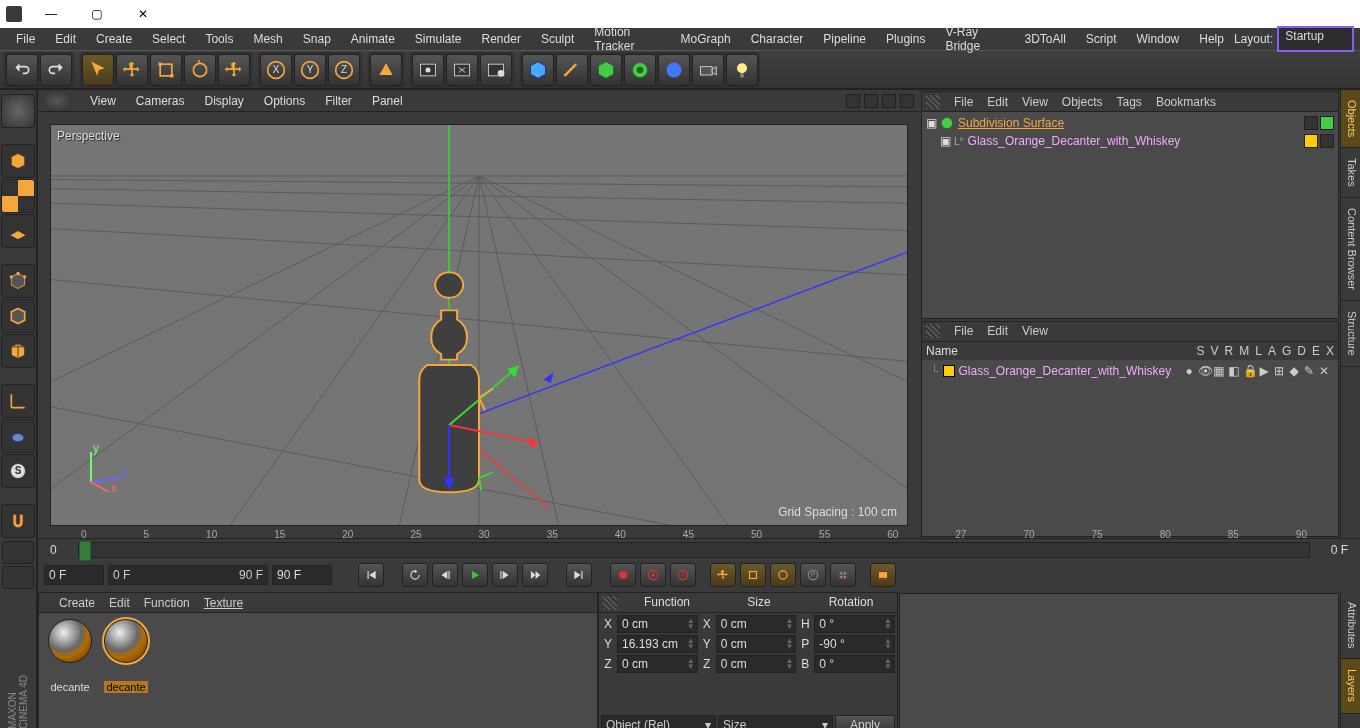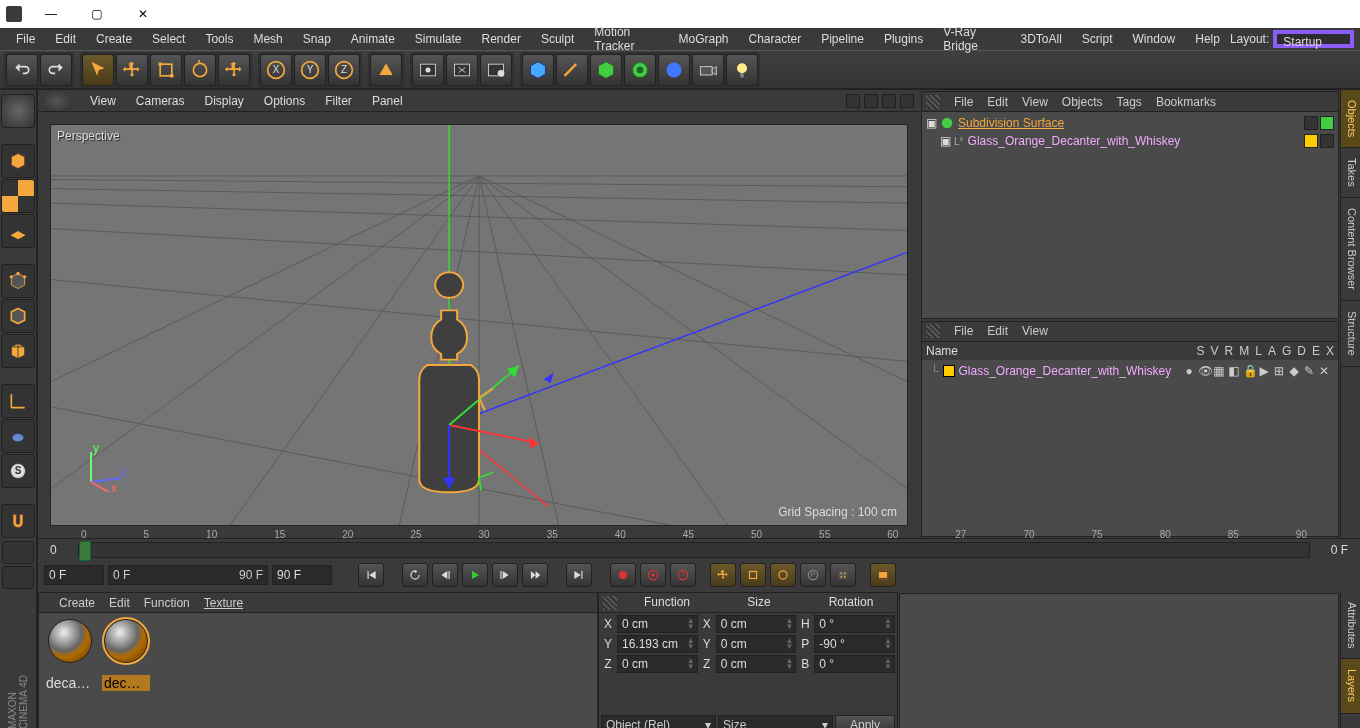--- a/index.html
+++ b/index.html
@@ -6,21 +6,21 @@
 body { background: #3a3a3a; overflow: hidden; }
 .titlebar { height: 28px; background: #fff; color: #000; display: flex; align-items: center; padding-left: 6px; }
 .titlebar .icon { width: 16px; height: 16px; background: #3a3a3a; border-radius: 2px; margin-right: 6px; }
 .titlebar .title { flex: 1; font-size: 12px; color: #000; }
 .titlebar .win-controls { display: flex; }
 .titlebar .win-btn { width: 46px; height: 28px; display: flex; align-items: center; justify-content: center; color: #000; cursor: pointer; }
 .menubar { height: 22px; background: #3a3a3a; display: flex; align-items: center; padding: 0 6px; }
 .menubar .menu-item { padding: 3px 10px; color: #ddd; cursor: pointer; }
 .menubar .spacer { flex: 1; }
 .menubar .layout-label { color: #ddd; margin-right: 4px; }
-.menubar .layout-select { background: #2d2d2d; border: 4px solid #8b5cf6; color: #ddd; padding: 1px 28px 1px 6px; height: 18px; position: relative; }
+.menubar .layout-select { background: #2d2d2d; border: 2px solid #8b5cf6; color: #ddd; padding: 1px 28px 1px 6px; height: 26px; position: relative; }
 .toolbar { height: 40px; background: linear-gradient(#3f3f3f, #343434); border-top: 1px solid #555; border-bottom: 2px solid #222; display: flex; align-items: center; padding: 0 4px; }
 .tool-group { display: flex; background: #303030; border-radius: 4px; padding: 2px; margin-right: 6px; gap: 2px; }
 .tbtn { width: 32px; height: 32px; border-radius: 3px; display: flex; align-items: center; justify-content: center; cursor: pointer; background: linear-gradient(#555,#333); border: 1px solid #222; }
 .tbtn.active { background: linear-gradient(#6a5a2a,#4a3a1a); }
 .tbtn svg { width: 20px; height: 20px; }
 .workspace { display: flex; height: calc(100% - 128px); }
 .left-toolbar { width: 38px; background: #3a3a3a; border-right: 2px solid #222; display: flex; flex-direction: column; align-items: center; padding-top: 4px; gap: 1px; }
 .lbtn { width: 34px; height: 34px; background: #333; border: 1px solid #222; border-radius: 3px; display: flex; align-items: center; justify-content: center; cursor: pointer; }
 .lbtn.sep { height: 14px; background: transparent; border: none; }
 .viewport-area { flex: 1; display: flex; flex-direction: column; background: #3a3a3a; }
@@ -67,21 +67,21 @@
 .slider-box { width: 160px; height: 20px; background: #2a2a2a; border: 1px solid #222; display: flex; align-items: center; position: relative; color:#aaa; padding: 0 4px;}
 .pbtn { width: 26px; height: 24px; background: linear-gradient(#555,#333); border: 1px solid #222; border-radius: 3px; display: flex; align-items: center; justify-content: center; cursor: pointer; }
 .pbtn svg { width: 14px; height: 14px; }
 .bottom-split { flex: 1; display: flex; }
 .mat-panel { flex: 1.2; background: #3a3a3a; border: 1px solid #222; display: flex; flex-direction: column; }
 .mat-menu { height: 20px; display: flex; align-items: center; padding: 0 6px; gap: 14px; border-bottom: 1px solid #222; }
 .mat-body { flex: 1; background: #4a4a4a; display: flex; padding: 6px; gap: 6px; }
 .mat-thumb { width: 50px; display: flex; flex-direction: column; align-items: center; cursor: pointer; }
 .mat-ball { width: 44px; height: 44px; border-radius: 22px; background: radial-gradient(circle at 35% 30%, #eee, #666 45%, #b36b00 60%, #553300 100%); border: 1px solid #222; }
 .mat-thumb.sel .mat-ball { outline: 2px solid #f4a83c; }
-.mat-label { font-size: 14px; color: #ddd; margin-top: 12px; max-width:48px; overflow:hidden; text-overflow:ellipsis;}
+.mat-label { font-size: 11px; color: #ddd; margin-top: 18px; max-width:48px; overflow:hidden; text-overflow:ellipsis;}
 .mat-thumb.sel .mat-label { background: #b47820; color: #000; padding: 0 2px;}
 .coord-panel { width: 300px; background: #3a3a3a; border: 1px solid #222; display: flex; flex-direction: column; }
 .coord-head { height: 20px; display: flex; border-bottom: 1px solid #222; }
 .coord-head div { flex: 1; text-align: center; color: #ddd; padding: 2px; }
 .coord-head .pgrip { flex:0 0 14px; width:14px; height:14px; background: repeating-linear-gradient(45deg,#555,#555 2px,#333 2px,#333 4px); margin:3px 4px 0 4px;}
 .coord-body { flex: 1; padding: 2px; }
 .coord-row { display: flex; gap: 2px; margin-bottom: 2px; align-items: center; }
 .coord-lab { width: 14px; text-align: center; color: #ddd; }
 .coord-input { flex: 1; height: 18px; background: #2a2a2a; border: 1px solid #222; color: #ddd; padding: 0 4px; display: flex; align-items: center; position: relative; }
 .coord-input .spin { position: absolute; right: 2px; font-size: 8px; color: #666; display:flex; flex-direction:column; line-height:6px;}

